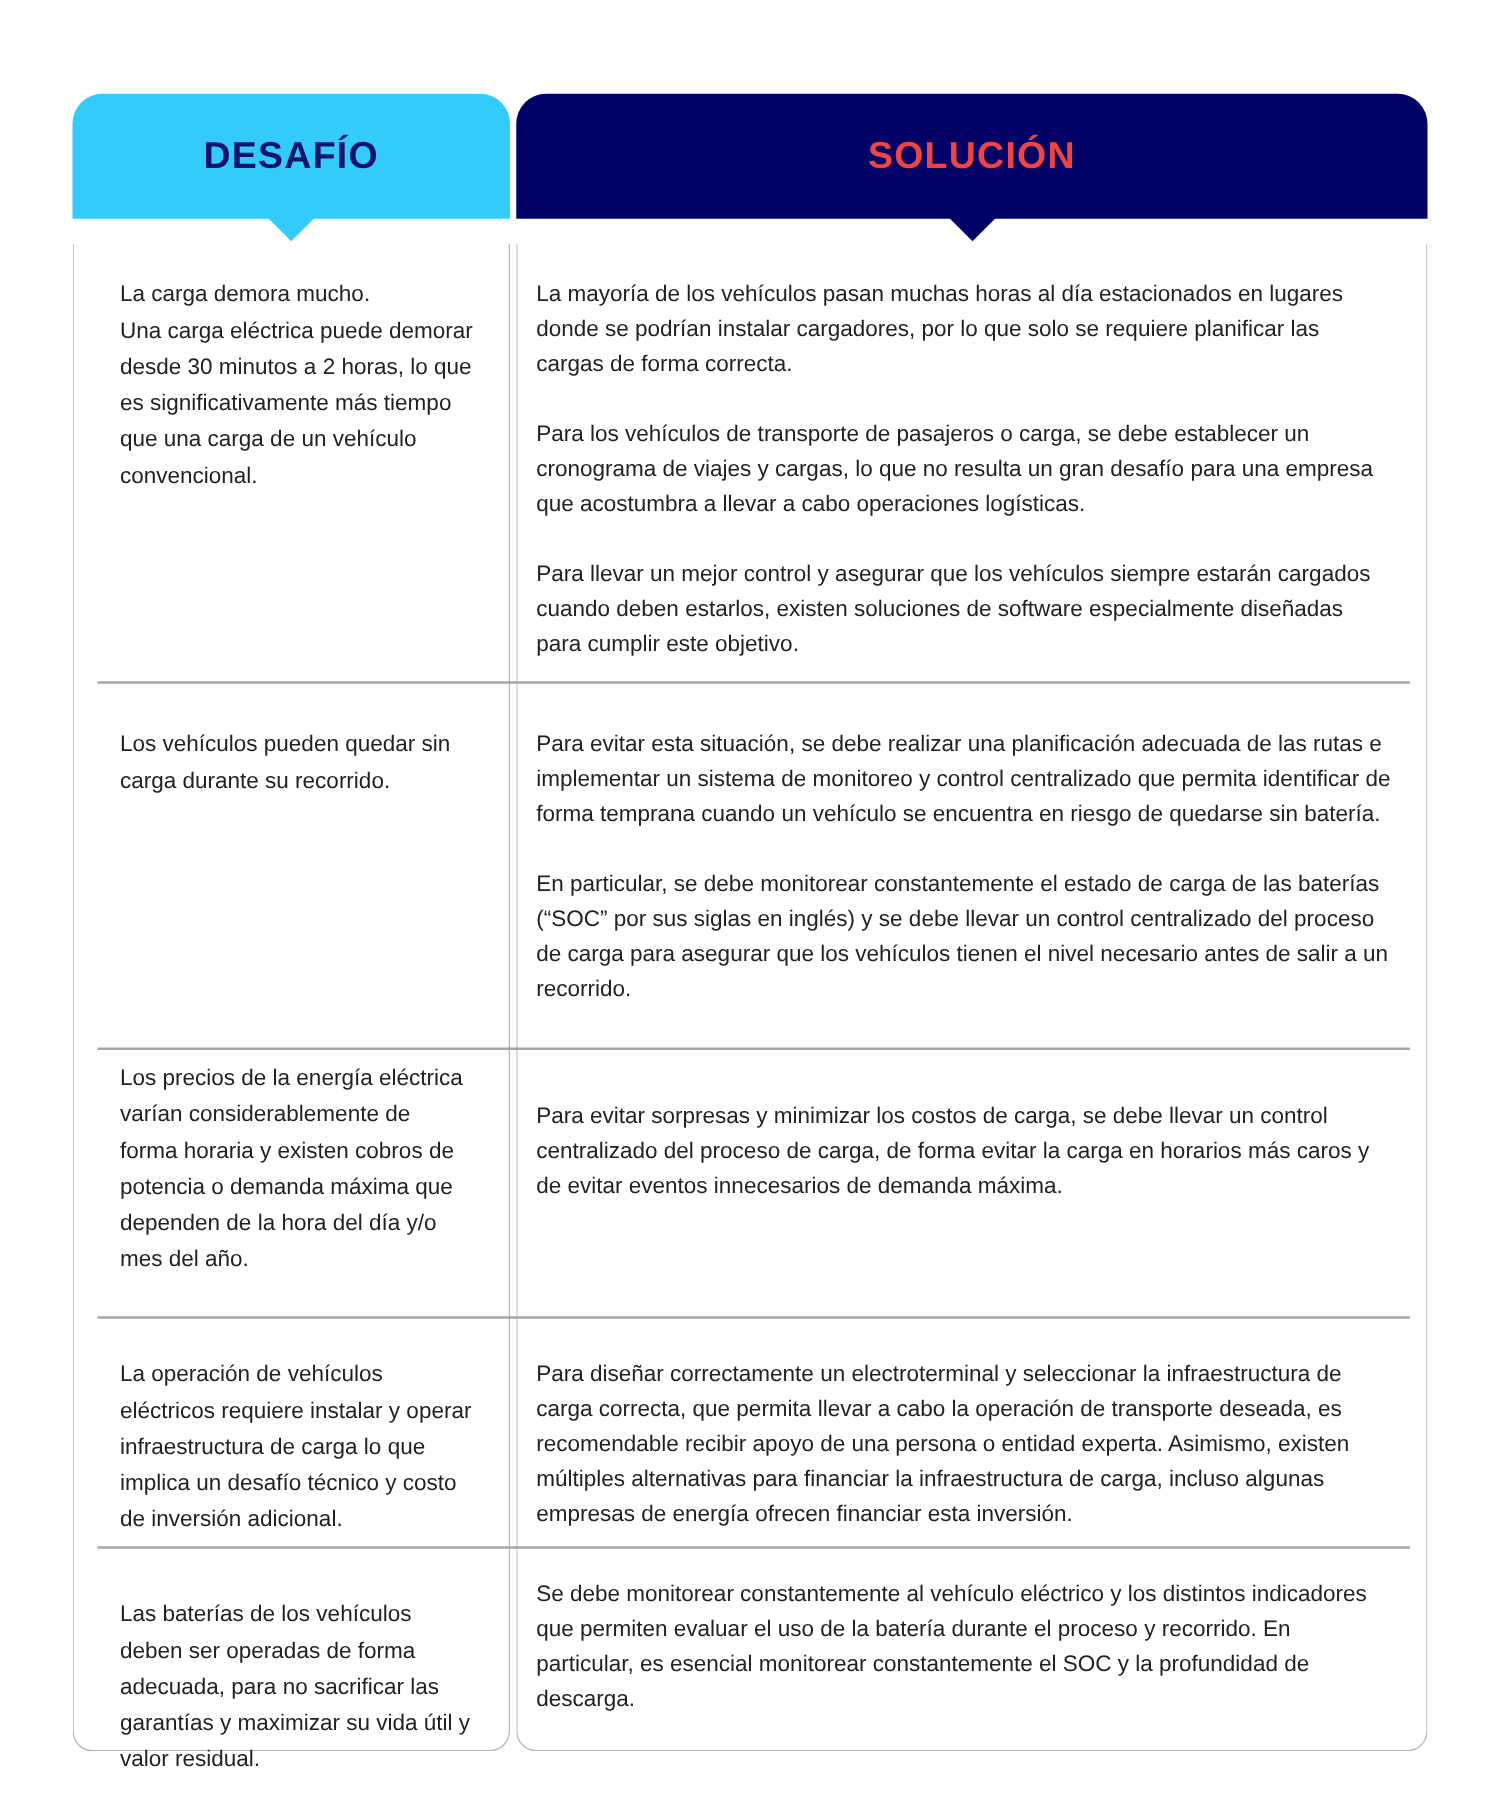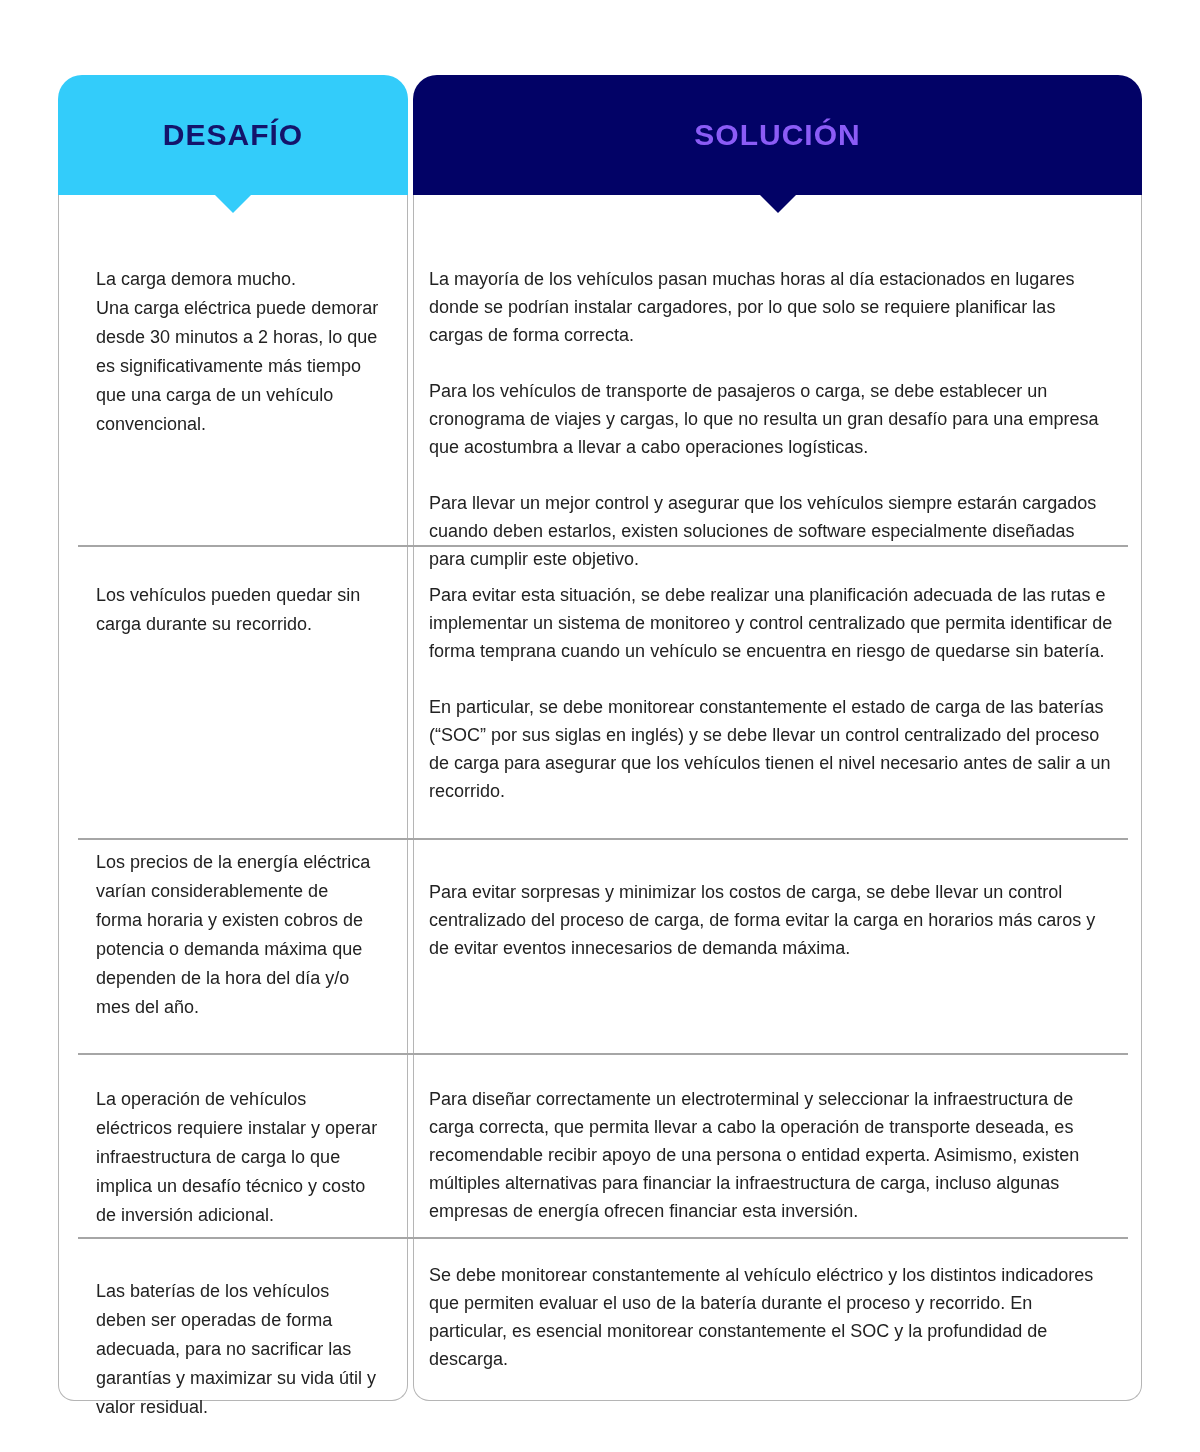--- a/index.html
+++ b/index.html
@@ -8,21 +8,21 @@
     font-family:"Liberation Sans","DejaVu Sans",sans-serif;
     -webkit-font-smoothing:antialiased;
   }
   .sheet{position:relative;width:1200px;height:1452px;background:#fff;overflow:hidden;}
 
   .col{position:absolute;top:75px;height:1326px;}
   .col-challenge{left:58px;width:350px;}
   .col-solution{left:413px;width:729px;}
 
   .col-header{
-    position:relative;height:120px;
+    position:relative;height:100px;
     border-radius:24px 24px 0 0;
     display:flex;align-items:center;justify-content:center;
     font-weight:bold;font-size:30px;letter-spacing:1px;
   }
   .pointer{
     position:absolute;left:50%;bottom:1px;transform:translate(-50%,100%);
     width:0;height:0;
     border-left:19px solid transparent;border-right:19px solid transparent;
     border-top-width:19px;border-top-style:solid;
   }
@@ -30,21 +30,21 @@
   .col-body{
     position:absolute;top:120px;bottom:0;left:0;right:0;
     border-left:1px solid #b5b5b5;border-right:1px solid #b5b5b5;border-bottom:1px solid #b5b5b5;
     border-radius:0 0 16px 16px;
     display:grid;
     grid-template-rows:350px 293px 215px 184px 1fr;
   }
 
   .cell{padding:36px 28px 0 15px;font-size:18px;line-height:28px;color:#222;}
   .col-challenge .cell{padding:36px 28px 0 37px;line-height:29px;}
-  .cell.pt-lg{padding-top:26px;margin-top:44px;}
+  .cell.pt-lg{padding-top:26px;}
   .cell p{margin:0;}
   .col-solution .cell p + p{margin-top:28px;}
 
   .divider{
     position:absolute;left:78px;width:1050px;height:2px;
     background:#a6a6a6;pointer-events:none;
   }
   .divider.d1{top:545px;}
   .divider.d2{top:838px;}
   .divider.d3{top:1053px;}
@@ -74,21 +74,21 @@
       <div class="cell" style="padding-top:32px;">
         <p>La operación de vehículos eléctricos requiere instalar y operar infraestructura de carga lo que implica un desafío técnico y costo de inversión adicional.</p>
       </div>
       <div class="cell" style="padding-top:40px;">
         <p>Las baterías de los vehículos deben ser operadas de forma adecuada, para no sacrificar las garantías y maximizar su vida útil y valor residual.</p>
       </div>
     </div>
   </div>
 
   <div class="col col-solution">
-    <div class="col-header" style="background:#020266;color:#8b5cf6;">
+    <div class="col-header" style="background:#020266;color:#ef4444;">
       <span>SOLUCIÓN</span>
       <div class="pointer" style="border-top-color:#020266;"></div>
     </div>
     <div class="col-body">
       <div class="cell pt-lg">
         <p>La mayoría de los vehículos pasan muchas horas al día estacionados en lugares donde se podrían instalar cargadores, por lo que solo se requiere planificar las cargas de forma correcta.</p>
         <p>Para los vehículos de transporte de pasajeros o carga, se debe establecer un cronograma de viajes y cargas, lo que no resulta un gran desafío para una empresa que acostumbra a llevar a cabo operaciones logísticas.</p>
         <p>Para llevar un mejor control y asegurar que los vehículos siempre estarán cargados cuando deben estarlos, existen soluciones de software especialmente diseñadas para cumplir este objetivo.</p>
       </div>
       <div class="cell">

